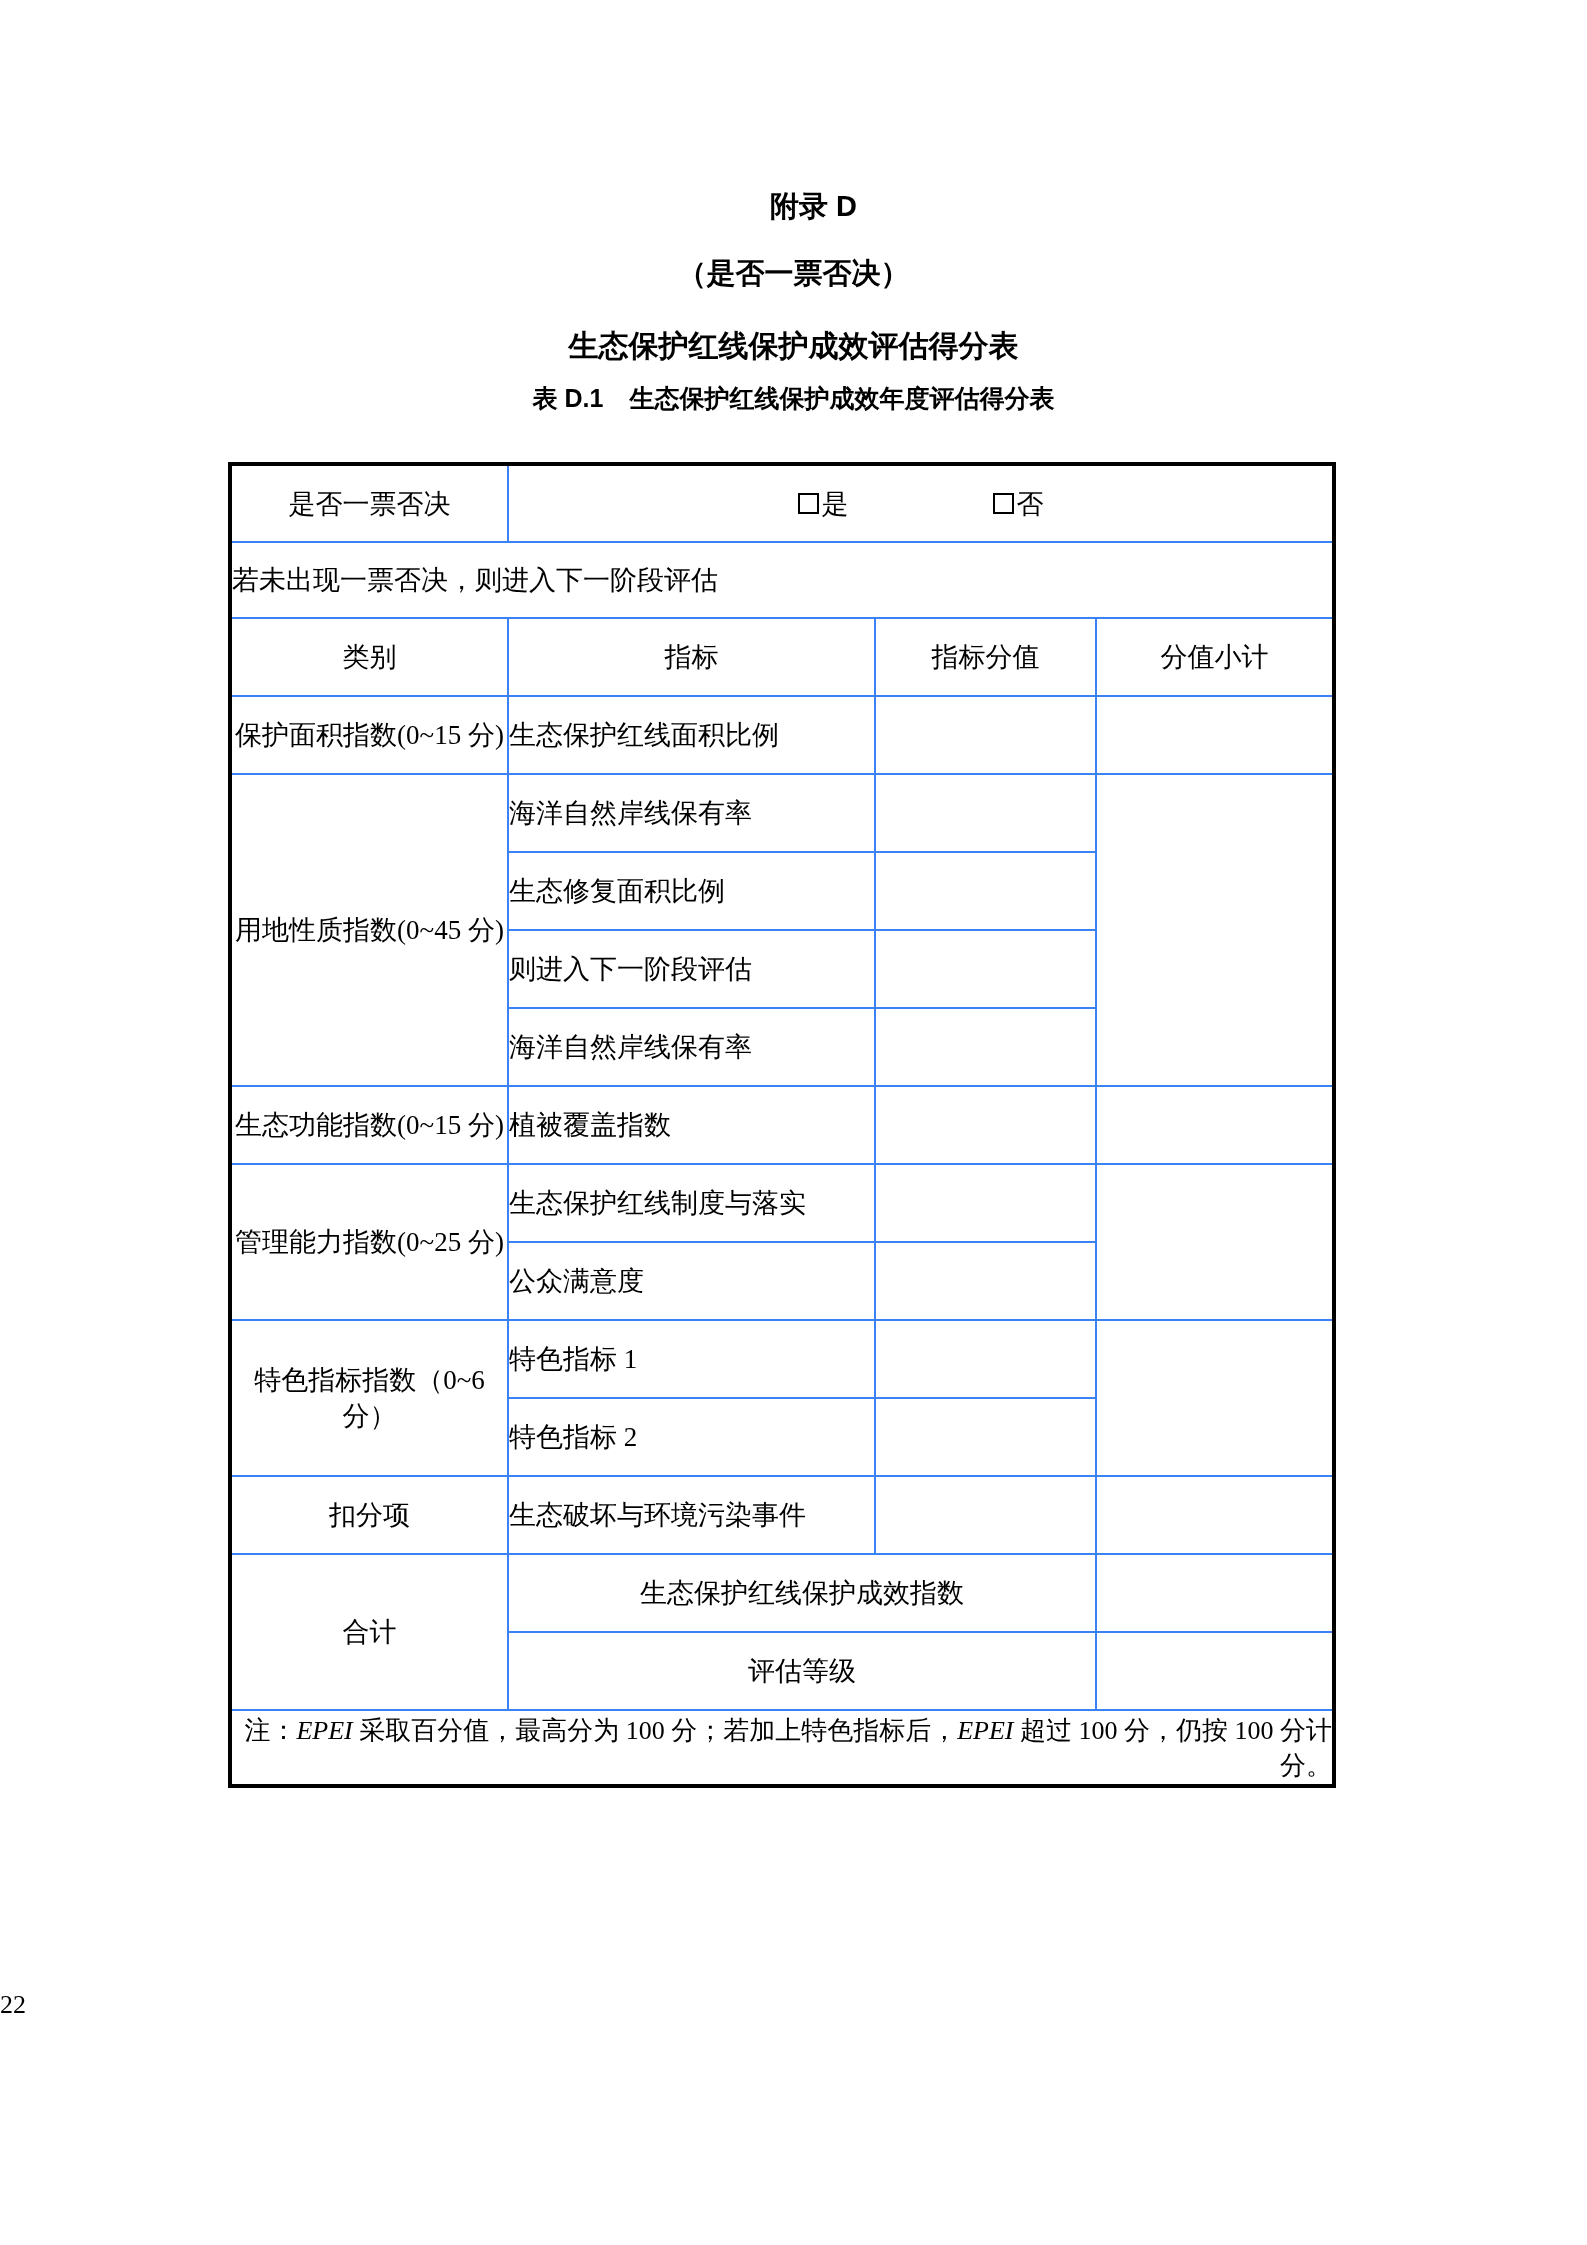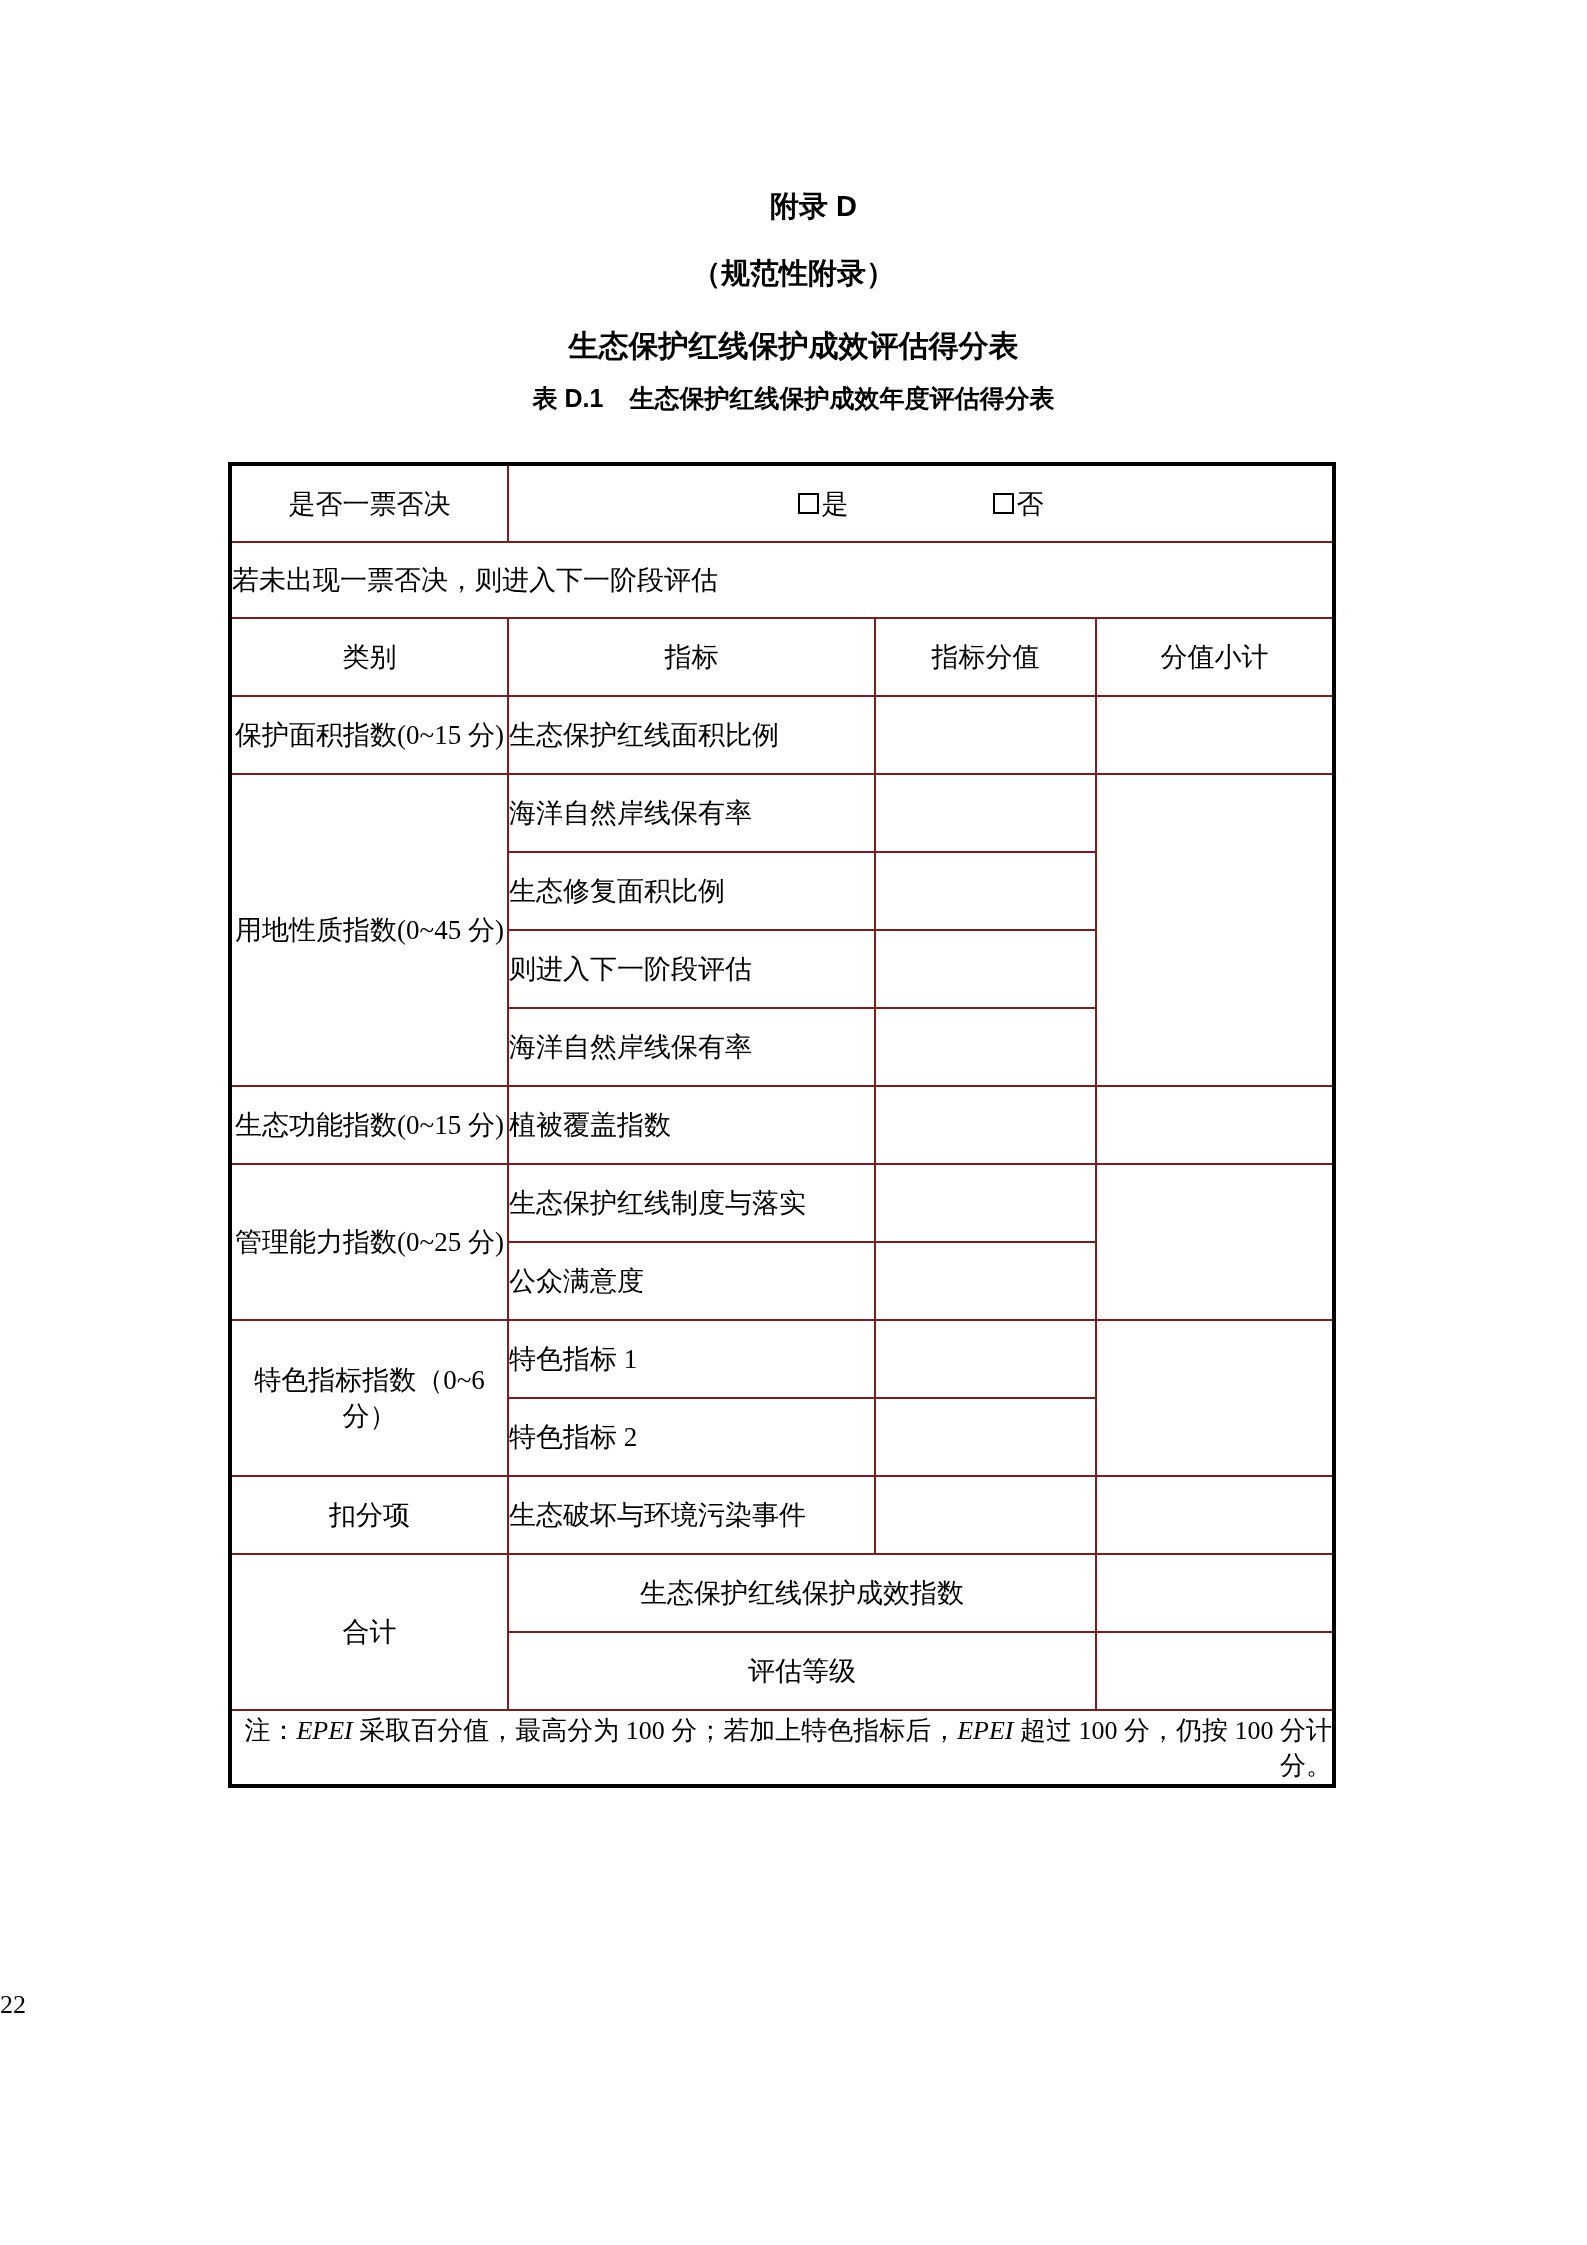--- a/index.html
+++ b/index.html
@@ -37,21 +37,21 @@
     position: absolute;
     left: 228px;
     top: 462px;
     width: 1104px;
     border-collapse: collapse;
     table-layout: fixed;
     border: 4px solid #000;
     font-size: 27px;
   }
   table.score td {
-    border: 2px solid #7f1d1d;
+    border: 2px solid #3b82f6;
     padding: 0;
     vertical-align: middle;
     overflow: hidden;
   }
   table.score tr { height: 78px; }
   table.score tr.tall { height: 76px; }
   td.hb { border-bottom: 3px solid #000; }
   td.c { text-align: center; }
   td.l { text-align: left; padding-left: 13px; }
   td.pl { padding-left: 10px; }
@@ -90,21 +90,21 @@
     text-align: left;
     font-size: 26px;
   }
 </style>
 </head>
 <body>
 
 <div class="page">
 
   <div class="heading" id="t-appendix">附录 D</div>
-  <div class="heading" id="t-type">（规范性附录）</div>
+  <div class="heading" id="t-type">（是否一票否决）</div>
   <div class="heading" id="t-main">生态保护红线保护成效评估得分表</div>
   <div class="heading" id="t-caption">
     <span class="cap-label">表 D.1</span><span>生态保护红线保护成效年度评估得分表</span>
   </div>
 
   <table class="score">
     <colgroup>
       <col style="width:278px">
       <col style="width:367px">
       <col style="width:221px">

